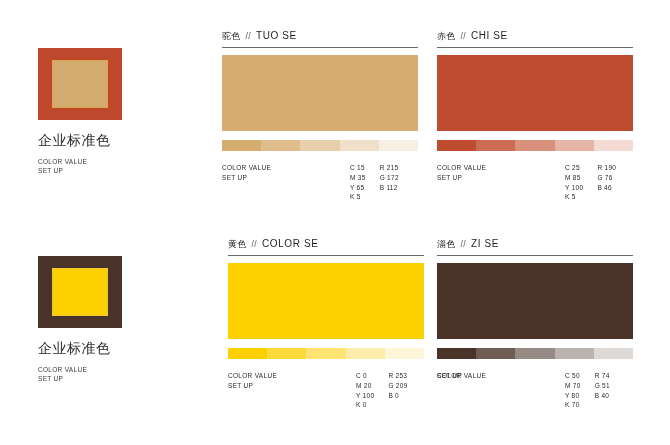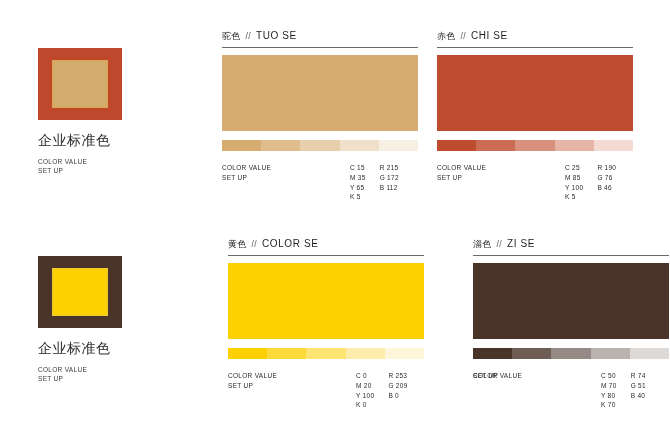--- a/index.html
+++ b/index.html
@@ -59,21 +59,21 @@
   }
 
   
   .panel {
     position: absolute;
     width: 196px;
   }
   .panel.c1 { left: 222px; top: 30px; }
   .panel.c2 { left: 437px; top: 30px; }
   .panel.c3 { left: 228px; top: 238px; }
-  .panel.c4 { left: 437px; top: 238px; margin-left: 36px; }
+  .panel.c4 { left: 437px; top: 238px; }
 
   .panel-head {
     display: flex;
     align-items: baseline;
     gap: 5px;
     font-size: 9px;
     color: #1f1f1f;
     padding-bottom: 4px;
     letter-spacing: 0.3px;
   }

